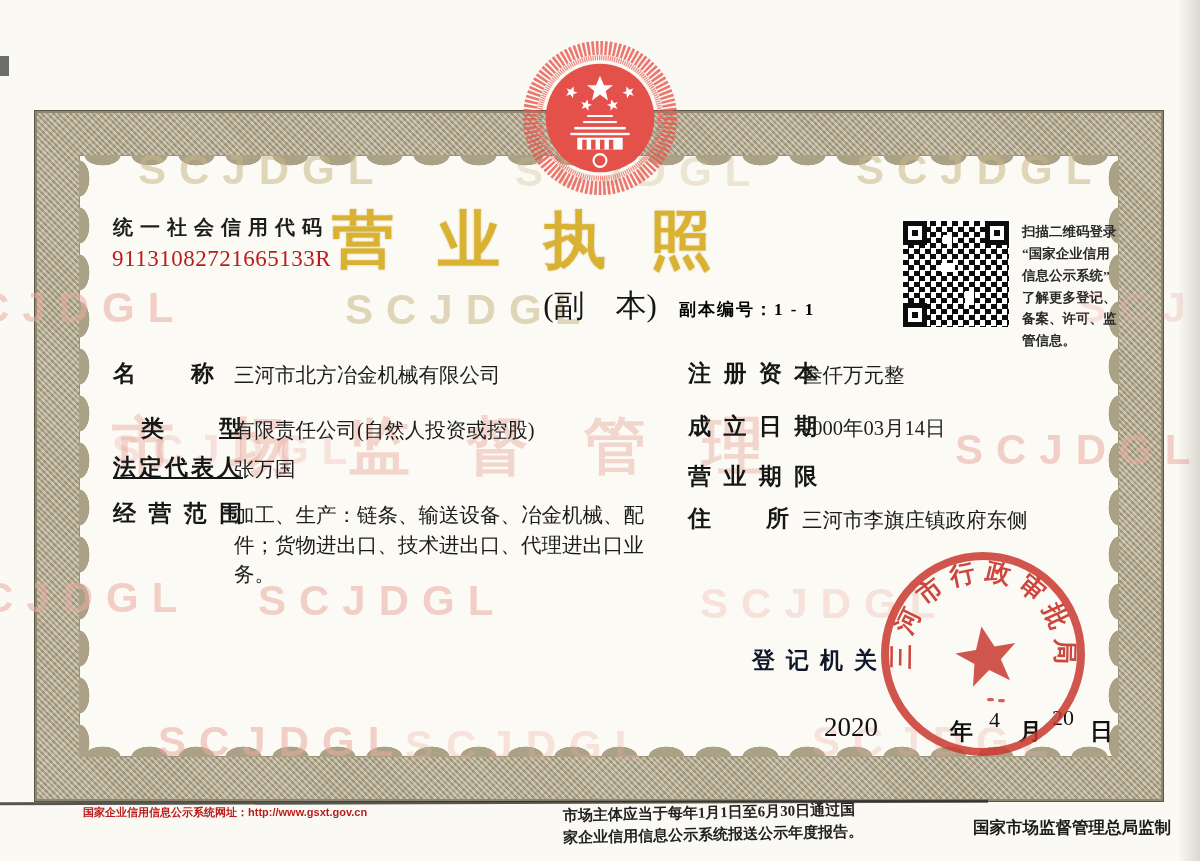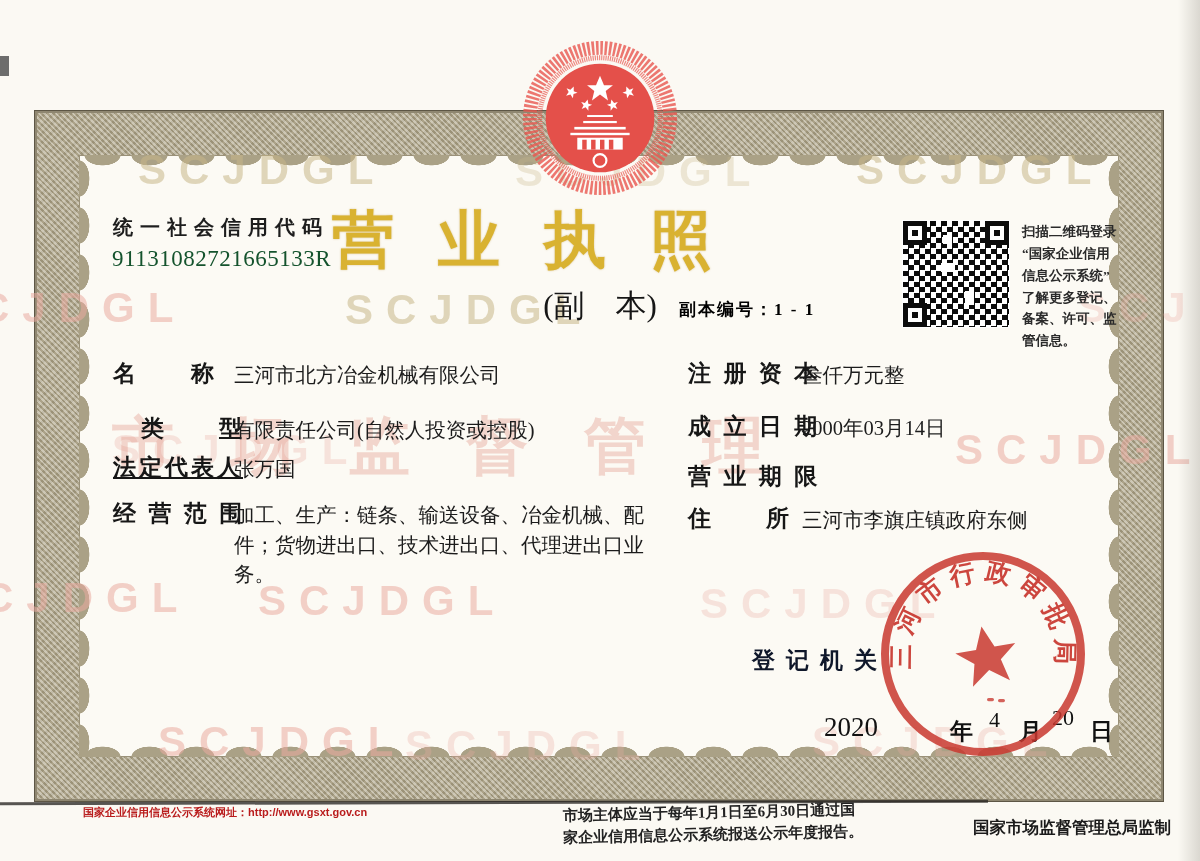--- a/index.html
+++ b/index.html
@@ -31,21 +31,21 @@
   .wm.faint{opacity:.55;}
   .wm-center{position:absolute;z-index:2;font-family:"Liberation Sans",sans-serif;font-weight:bold;
       font-size:62px;letter-spacing:56px;color:rgba(220,128,112,.30);white-space:nowrap;}
 
   
   .emblem{position:absolute;left:521px;top:39px;width:158px;height:158px;z-index:6;}
 
   
   .code-label{position:absolute;left:113px;top:214px;z-index:3;font-family:"Liberation Sans",sans-serif;
       font-weight:bold;font-size:20px;letter-spacing:7px;color:#1d1d1d;}
-  .code-value{position:absolute;left:112px;top:246px;z-index:3;font-size:23px;letter-spacing:.5px;color:#14532d;}
+  .code-value{position:absolute;left:112px;top:246px;z-index:3;font-size:23px;letter-spacing:.5px;color:#b91c1c;}
   .title{position:absolute;left:0;top:198px;width:1044px;text-align:center;z-index:3;
       font-family:"Liberation Sans",sans-serif;font-weight:bold;font-size:62px;letter-spacing:44px;
       text-indent:44px;color:#d9b231;text-shadow:0 0 2px rgba(170,125,20,.45);}
   .subtitle{position:absolute;left:455px;top:285px;width:290px;text-align:center;z-index:3;
       font-weight:normal;font-size:31px;color:#161616;}
   .copy-no{position:absolute;left:679px;top:298px;z-index:3;font-weight:bold;font-size:17px;color:#000000;letter-spacing:2px;}
 
   
   .qr{position:absolute;left:903px;top:221px;width:106px;height:106px;z-index:3;
       background:conic-gradient(#0c0c0c 25%,#fff 0 50%,#0c0c0c 0 75%,#fff 0) 0 0/11px 11px,#fff;

